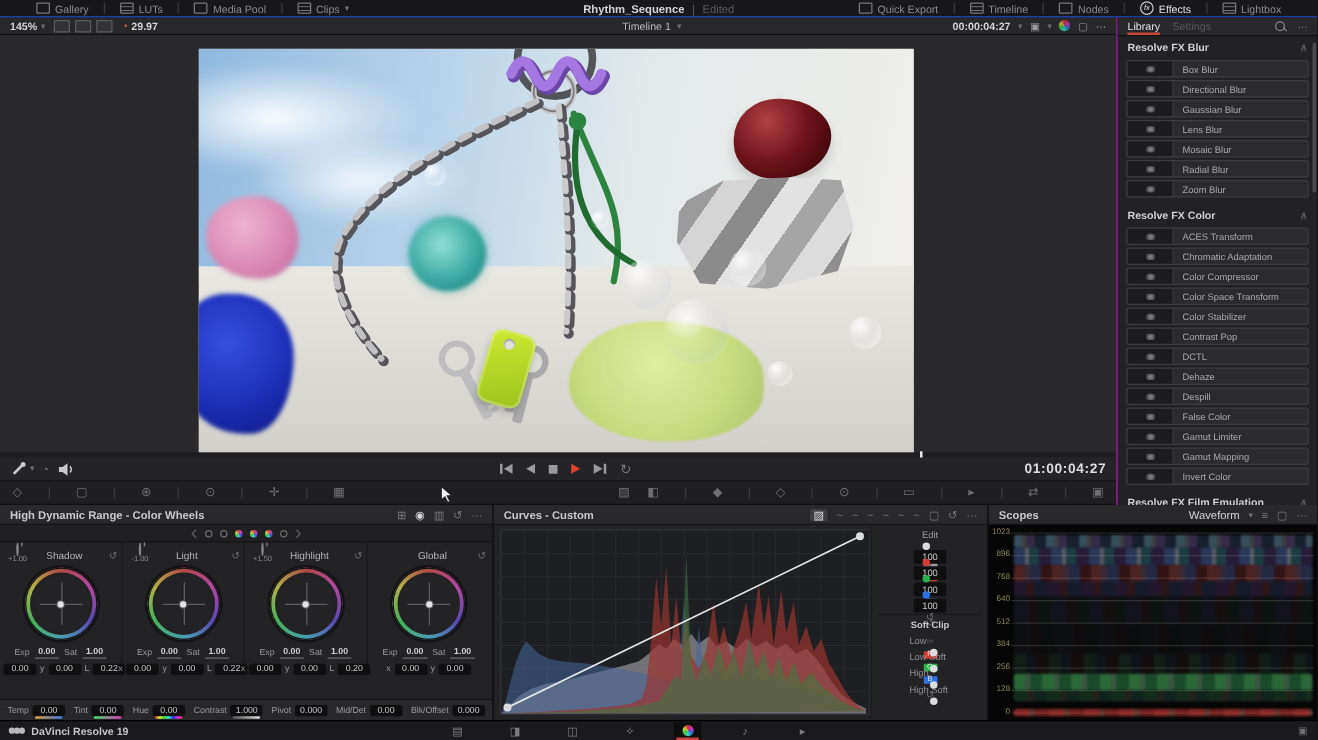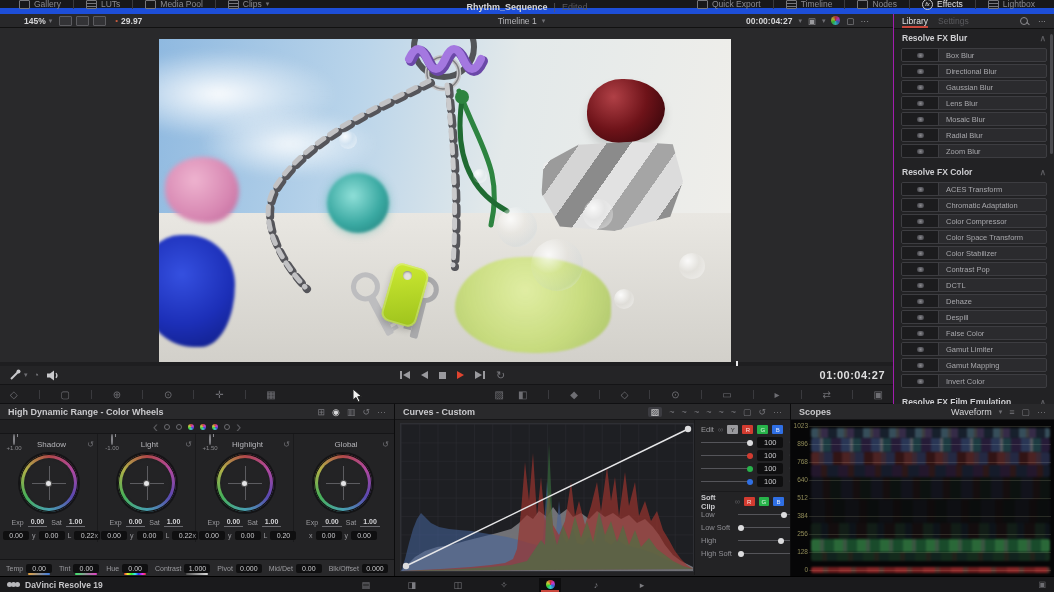--- a/index.html
+++ b/index.html
@@ -5,34 +5,34 @@
   html,body{margin:0;padding:0;background:#0c0c0d;}
   #root{position:relative;width:1054px;height:592px;background:#232325;overflow:hidden;
         font-family:"Liberation Sans",sans-serif;color:#9a9a9e;-webkit-font-smoothing:antialiased;}
   .abs{position:absolute;}
   .flex{display:flex;align-items:center;}
   .sep{width:1px;height:9px;background:#3a3a3e;margin:0 7px;}
   .dim{color:#77777c;} .bright{color:#d6d6d8;} .vdim{color:#5a5a5e;}
 
   
   .row1{left:0;top:0;width:1054px;height:14px;background:#18181a;display:flex;align-items:center;
-        font-size:8.5px;border-bottom:6px solid #1d4ed8;box-sizing:border-box;padding:0 14px;}
+        font-size:8.5px;border-bottom:1px solid #1d4ed8;box-sizing:border-box;padding:0 24px;}
   .tbtn{display:flex;align-items:center;gap:4px;padding:0 5px;height:14px;color:#8b8b90;cursor:default;}
   .tbtn.active{color:#e2e2e4;}
   .ticon{width:9px;height:7px;border:1px solid #77777c;border-radius:1px;display:inline-block;position:relative;}
   .ticon.grid{background:linear-gradient(#77777c 1px,transparent 1px) 0 2px/100% 3px,transparent;}
   .fxcirc{width:9px;height:9px;border:1px solid #cacace;border-radius:50%;font-size:6px;font-style:italic;
           color:#e2e2e4;display:flex;align-items:center;justify-content:center;}
   .title-wrap{position:absolute;left:0;right:0;top:0;height:14px;display:flex;align-items:center;justify-content:center;
               gap:6px;font-size:9px;pointer-events:none;}
   .chev{font-size:7px;color:#6f6f74;}
 
   
   .row2{left:0;top:14px;width:893px;height:14px;background:#28282a;display:flex;align-items:center;
-        font-size:8.5px;box-sizing:border-box;padding:0 24px;border-bottom:1px solid #111;}
+        font-size:8.5px;box-sizing:border-box;padding:0 8px;border-bottom:1px solid #111;}
   .mini-box{width:11px;height:8px;border:1px solid #5c5c60;border-radius:1px;margin:0 2px;background:#333336;}
   .fpsdot{color:#c95c3e;margin-right:3px;font-size:8px;}
   .tl-center{position:absolute;left:150px;right:0;top:0;height:14px;display:flex;align-items:center;justify-content:center;gap:5px;font-size:8.5px;color:#b9b9bd;}
   .row2-right{margin-left:auto;display:flex;align-items:center;gap:6px;}
   .cwheel{width:9px;height:9px;border-radius:50%;background:conic-gradient(#c33,#c3c,#36c,#3cc,#3c3,#cc3,#c33);opacity:.8;}
 
   
   .viewer{left:0;top:28px;width:893px;height:334px;background:#29292b;}
   .vimage{left:159px;top:11px;width:572px;height:323px;background:linear-gradient(180deg,#cfd4d2 0%,#e6e4e0 55%,#d9d7d2 100%);overflow:hidden;}
   .blob{position:absolute;}
@@ -103,21 +103,21 @@
             display:flex;align-items:center;justify-content:space-between;padding:0 6px;box-sizing:border-box;font-size:7px;}
   .fitem{display:flex;align-items:center;gap:3px;}
   .fitem .vbox{position:relative;}
   .uline{position:absolute;left:2px;right:2px;bottom:-2px;height:2px;border-radius:1px;}
 
   
   .curves{left:394px;top:404px;width:396px;height:172px;background:#232325;border-left:1px solid #0c0c0d;box-sizing:border-box;}
   .cbody{display:flex;height:155px;}
   .cplot{width:294px;margin:3px 0 3px 5px;background:#1e1f23;border:1px solid #2e2f34;position:relative;}
   .cctrl{flex:1;border-left:1px solid #1a1a1c;padding:3px 5px 0 6px;font-size:7.5px;}
-  .crow{display:flex;align-items:center;gap:4px;height:13px;}
+  .crow{display:flex;align-items:center;gap:4px;height:13px;flex-direction:column;}
   .chip{width:11px;height:9px;border-radius:1px;font-size:6px;color:rgba(255,255,255,.85);display:flex;align-items:center;justify-content:center;}
   .chip.y{background:#9a9a9e;color:#222;} .chip.r{background:#d23b30;} .chip.g{background:#27b34a;} .chip.b{background:#2f6fe4;}
   .track{flex:1;height:1px;background:#55555a;position:relative;}
   .knob{position:absolute;top:-2.5px;width:6px;height:6px;border-radius:50%;background:#c9c9cc;}
   .knob.r{background:#d23b30;} .knob.g{background:#27b34a;} .knob.b{background:#2f6fe4;} .knob.w{background:#dcdcde;}
   .rst{color:#6e6e73;font-size:8px;width:10px;text-align:center;}
   .sclabel{width:33px;color:#8f8f94;}
 
   
   .scopes{left:790px;top:404px;width:264px;height:172px;background:#141416;border-left:1px solid #0c0c0d;box-sizing:border-box;}

